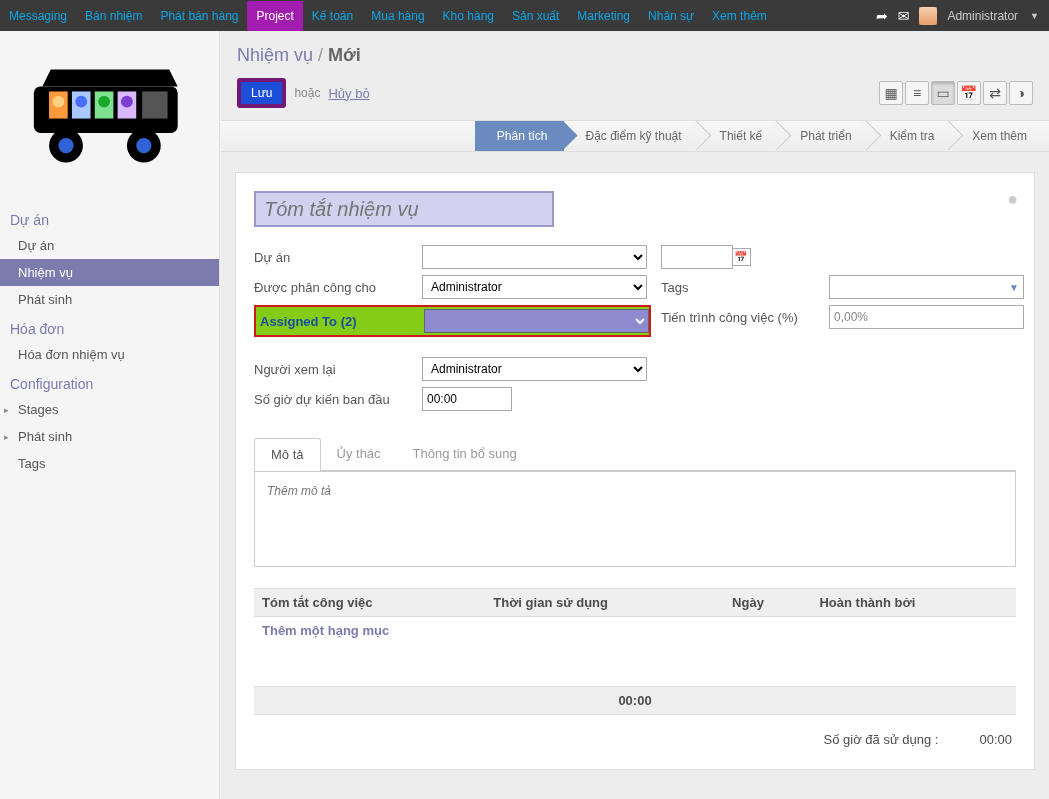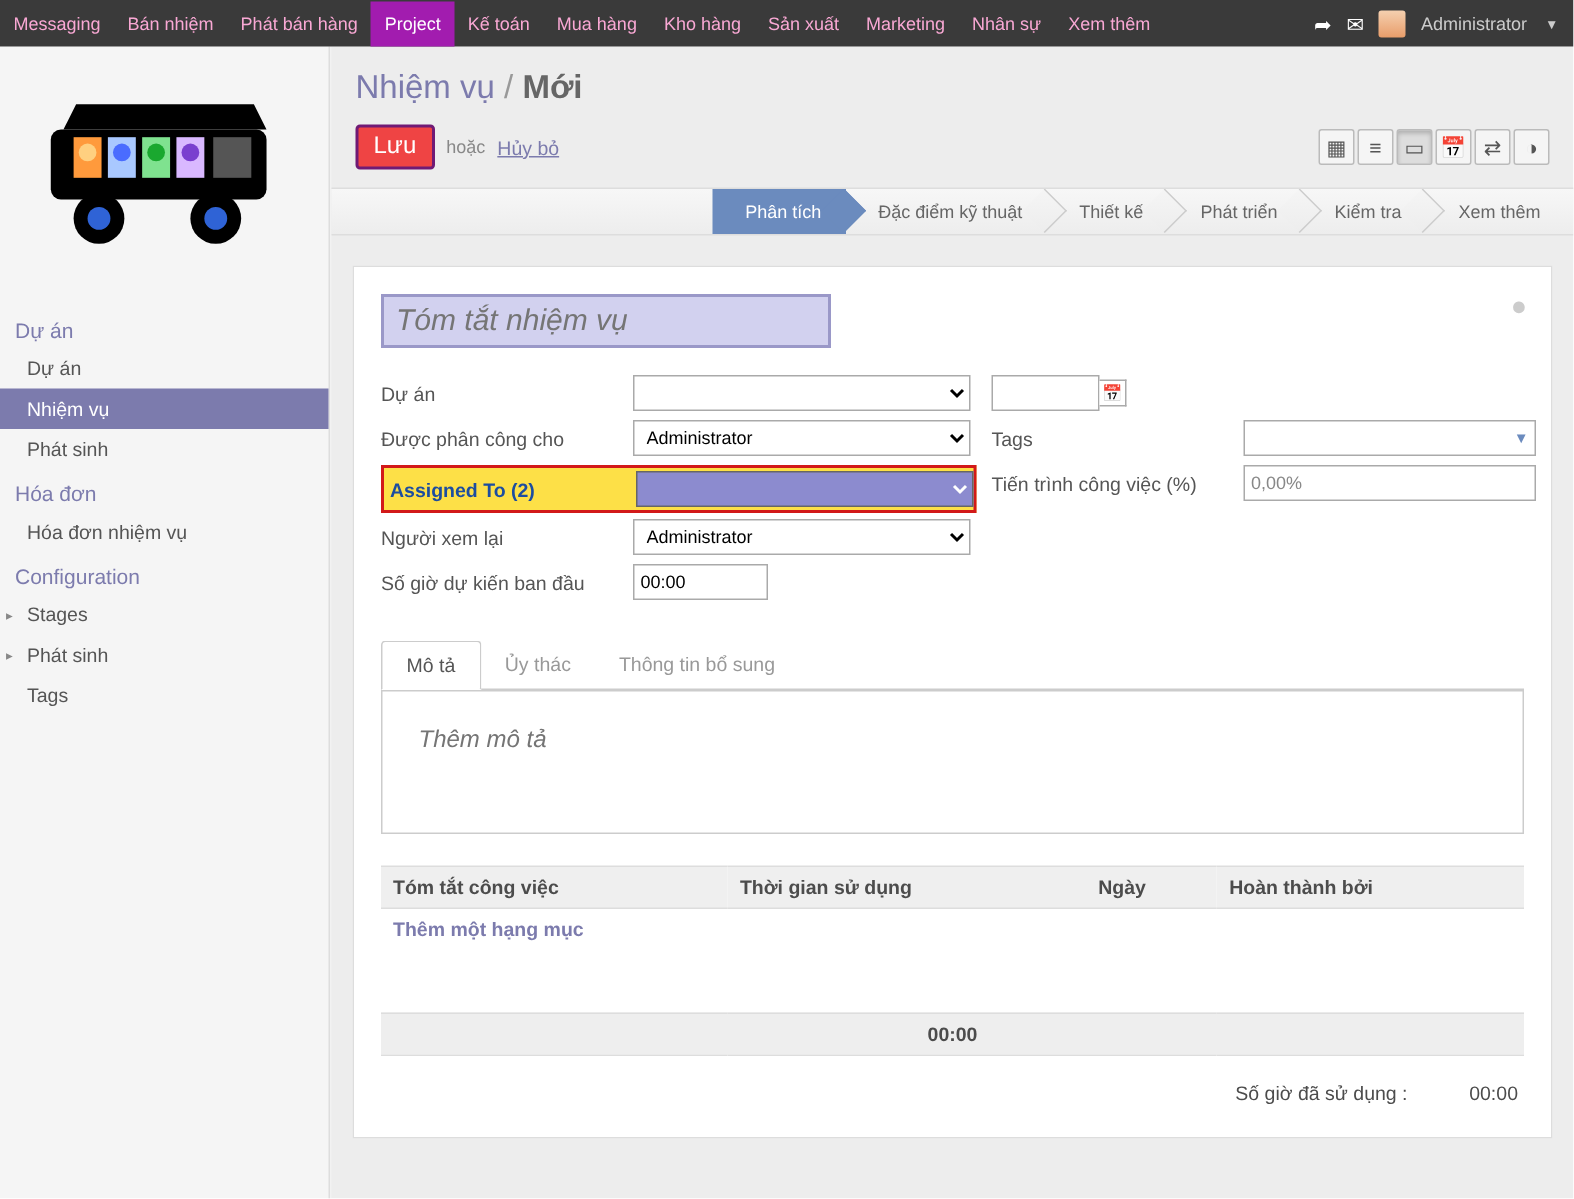--- a/index.html
+++ b/index.html
@@ -1,45 +1,45 @@
 <!DOCTYPE html>
 <html><head>
 <meta charset="utf-8">
 <style>
   * { box-sizing: border-box; margin: 0; padding: 0; }
   body { font-family: Arial, sans-serif; font-size: 13px; color: #4c4c4c; background: #fff; width: 1049px; }
   
   .topnav { background: #3a3a3a; height: 31px; display: flex; align-items: center; color: #ccc; font-size: 12px; position: relative; }
   .topnav .menu { display: flex; gap: 0; }
-  .topnav .menu a { color: #f9a8d4; padding: 8px 9px; text-decoration: none; cursor: pointer; }
+  .topnav .menu a { color: #0ea5e9; padding: 8px 9px; text-decoration: none; cursor: pointer; }
   .topnav .menu a.active { background: #a21caf; color: #fff; }
   .topnav .right { margin-left: auto; display: flex; align-items: center; gap: 10px; padding-right: 10px; }
   .topnav .right .icon { color: #fff; font-size: 14px; }
   .topnav .avatar { width: 18px; height: 18px; background: linear-gradient(#f5d0b0, #e89d6a); border-radius: 2px; display: inline-block; }
   .topnav .user-label { color: #ccc; }
   .topnav .caret { font-size: 9px; color: #ccc; margin-left:2px;}
   
   .main { display: flex; min-height: 768px; }
   .sidebar { width: 220px; background: #f5f5f5; border-right: 1px solid #ddd; }
   .logo-area { padding: 30px 16px; text-align: center; }
   .bus-svg { width: 170px; height: 110px; }
   .sidebar .section-title { color: #7c7bad; font-size: 14px; padding: 8px 10px 4px 10px; }
   .sidebar ul { list-style: none; }
   .sidebar li { padding: 6px 10px 6px 18px; font-size: 13px; color: #555; cursor: pointer; }
   .sidebar li.active { background: #7c7bad; color: #fff; }
   .sidebar li .caret-r { float: left; margin-left: -14px; margin-right: 4px; color: #888; font-size: 9px; line-height: 16px;}
   
   .content { flex: 1; background: #ededed; border-left: 1px solid #fff4; padding: 0; min-width:0;}
   .breadcrumb-row { padding: 14px 16px 6px 16px; display: flex; justify-content: space-between; align-items: flex-start;}
-  .breadcrumb { font-size: 22px; color: #7c7bad; }
+  .breadcrumb { font-size: 18px; color: #7c7bad; }
   .breadcrumb .sep { color: #999; }
   .breadcrumb .cur { color: #666; font-weight: bold; }
   .action-row { padding: 6px 16px 12px 16px; display: flex; align-items: center; gap: 8px; justify-content: space-between;}
   .action-row .left { display:flex; align-items:center; gap:8px;}
-  .btn-primary { background: #ef4444; color: #fff; border: 2px solid #701a75; padding: 4px 10px; border-radius: 3px; font-size: 16px; cursor: pointer; }
+  .btn-primary { background: #1d4ed8; color: #fff; border: 4px solid #701a75; padding: 4px 10px; border-radius: 3px; font-size: 12px; cursor: pointer; }
   .muted { color: #888; font-size: 12px; }
   .link-a { color: #7c7bad; text-decoration: underline; cursor:pointer;}
   .view-switcher { display: flex; gap: 2px; }
   .view-switcher button { width: 24px; height: 24px; border: 1px solid #bbb; background: #f5f5f5; border-radius: 2px; font-size: 14px; color:#555; cursor:pointer; padding:0; display:flex; align-items:center; justify-content:center;}
   .view-switcher button.active { background: #ddd; box-shadow: inset 0 2px 3px rgba(0,0,0,0.2); }
   
   .stage-bar { background: linear-gradient(#f7f7f7,#ededed); border-top: 1px solid #ddd; border-bottom: 1px solid #ddd; height: 32px; display: flex; justify-content: flex-end; padding: 0 6px; overflow:hidden;}
   .stage { position: relative; padding: 7px 16px 7px 22px; font-size: 12px; color: #666; cursor: pointer; display:flex; align-items:center;}
   .stage::after { content:""; position:absolute; right:-9px; top:4px; width:20px; height:20px; border-top:1px solid #ccc; border-right:1px solid #ccc; transform: rotate(45deg); z-index:1; background: linear-gradient(135deg,#f5f5f5,#ededed);}
   .stage.active { background: #6b8bbe; color: #fff;}
@@ -49,35 +49,35 @@
   .sheet { background: #fff; border: 1px solid #ddd; margin: 20px 14px 10px 14px; padding: 18px; position: relative; }
   .sheet .star { position: absolute; right: 16px; top: 16px; color: #ccc; font-size: 18px;}
   .summary-input { width: 300px; height: 36px; border: 2px solid #9a98c8; background: #d2d1ef; padding: 4px 8px; font-size: 20px; font-style: italic; color: #888; }
   .form-grid { display: flex; margin-top: 18px; gap: 10px;}
   .form-col { flex: 1; }
   .form-col.right { flex: 0.95; }
   .form-row { display: flex; align-items: center; margin-bottom: 6px; }
   .form-row label { width: 168px; font-size: 13px; color: #555; padding: 4px 0; font-weight: normal;}
   .form-row .field { flex: 1; }
   .form-row select, .form-row input[type=text] { width: 225px; height: 24px; border: 1px solid #aaa; background: #fff; font-size: 12px; padding: 2px 4px; }
-  .form-row.highlight { background: #fde047; border: 2px solid #d21919; padding: 2px 0px; margin-bottom:4px; margin-top:0px;}
+  .form-row.highlight { background: #84cc16; border: 2px solid #d21919; padding: 2px 0px; margin-bottom:20px; margin-top:0px;}
   .form-row.highlight label { color: #1c4da0; font-weight: bold; padding-left: 4px;}
   .form-row.highlight select { background: #8c8bcf; border: 1px solid #666; color:#fff;}
   .form-row .date-input { display:inline-flex; align-items:center;}
   .form-row .date-input input { width: 72px; }
   .form-row .date-input .cal-icon { width: 18px; height:18px; border:1px solid #aaa; border-left:none; display:inline-flex; align-items:center; justify-content:center; font-size:11px; background:#fff;}
   .form-row .tag-select { width: 195px; height: 24px; border:1px solid #aaa; background:#fff; display:inline-flex; align-items:center; justify-content:flex-end; padding-right:4px;}
   .form-row .tag-select .caret{ color:#6b8bbe; font-size:10px;}
   .form-row .pct-input input { width: 195px; text-align:left; color:#888;}
   .form-row .hh-input input { width: 90px; text-align:left;}
   
   .tabs { margin-top: 21px; border-bottom: 1px solid #ccc; display:flex; gap:0;}
   .tab { padding: 8px 16px; font-size: 13px; color: #999; cursor:pointer;}
   .tab.active { border: 1px solid #ccc; border-bottom: 1px solid #fff; border-radius: 3px 3px 0 0; color: #555; margin-bottom:-1px; background:#fff;}
-  .desc-box { width: 100%; height: 96px; border: 1px solid #ccc; padding: 24px; font-size: 16px; font-style: italic; color: #aaa; resize: none; margin-top:0px; font-family: Arial;}
+  .desc-box { width: 100%; height: 96px; border: 1px solid #ccc; padding: 12px; font-size: 12px; font-style: italic; color: #aaa; resize: none; margin-top:0px; font-family: Arial;}
   
   .work-table { width: 100%; border-collapse: collapse; margin-top: 18px; }
   .work-table th { text-align: left; font-size: 13px; font-weight: bold; padding: 6px 8px; background: #efefef; border-bottom: 1px solid #ddd; border-top:1px solid #ddd;}
   .work-table td { padding: 6px 8px; font-size: 13px; }
   .add-line { color: #7c7bad; font-weight: bold; cursor:pointer;}
   .total-row td { background: #eee; border-top: 1px solid #ddd; border-bottom:1px solid #ddd; font-weight:bold; text-align:center;}
   .bottom-sum { text-align: right; padding: 16px 4px 4px 4px; font-size: 13px; border-top:1px solid #fff;}
   .bottom-sum .val { display:inline-block; width: 70px; text-align: right;}
 </style>
 </head>

